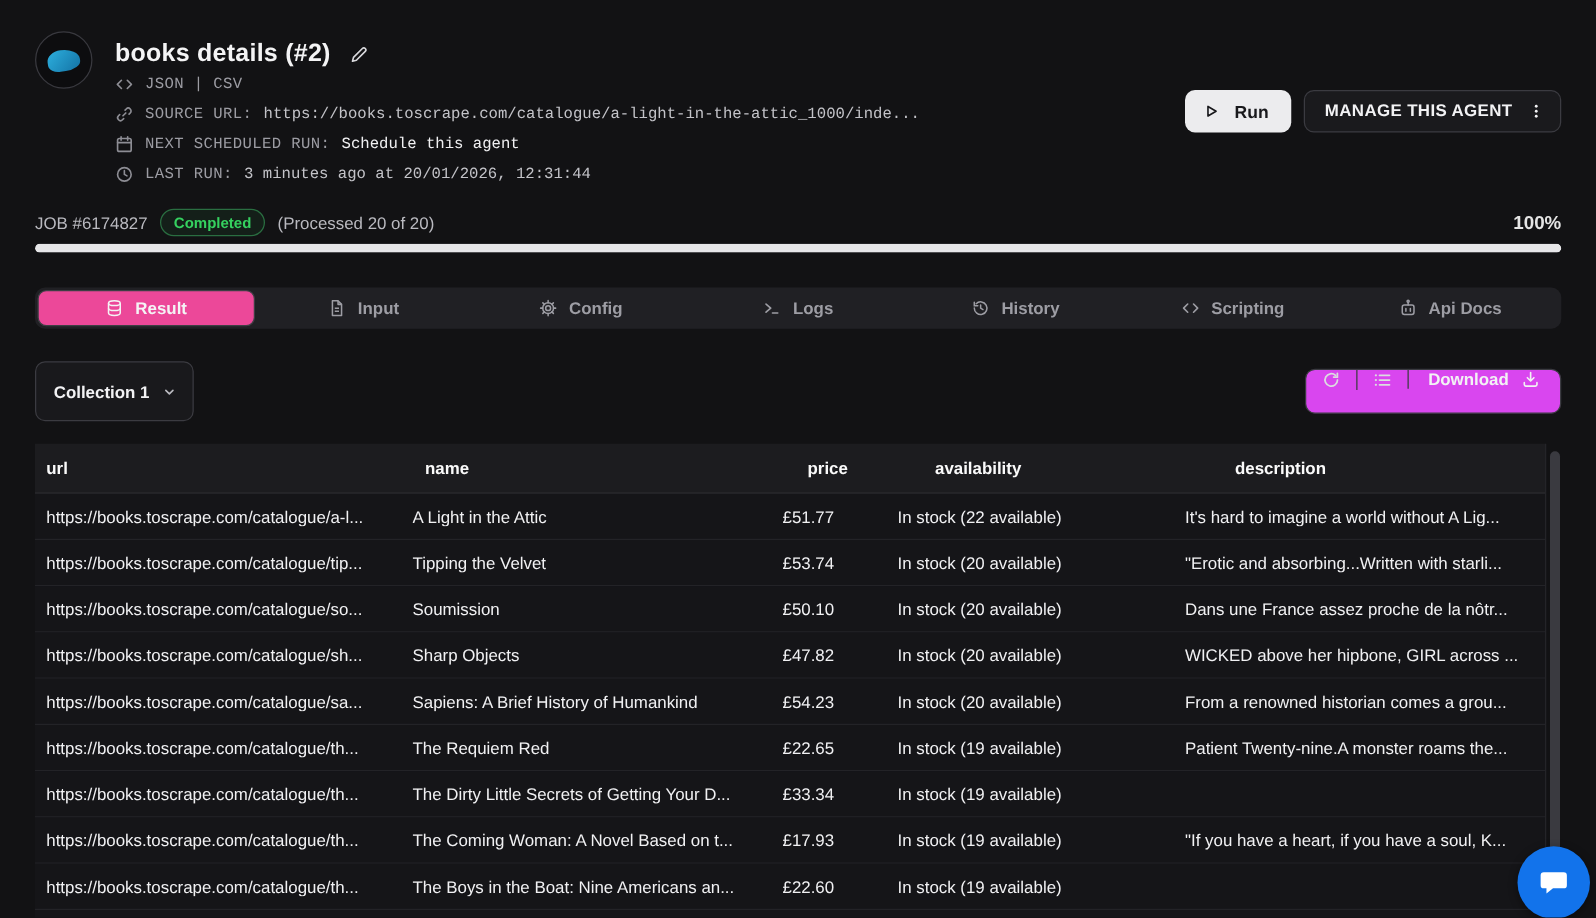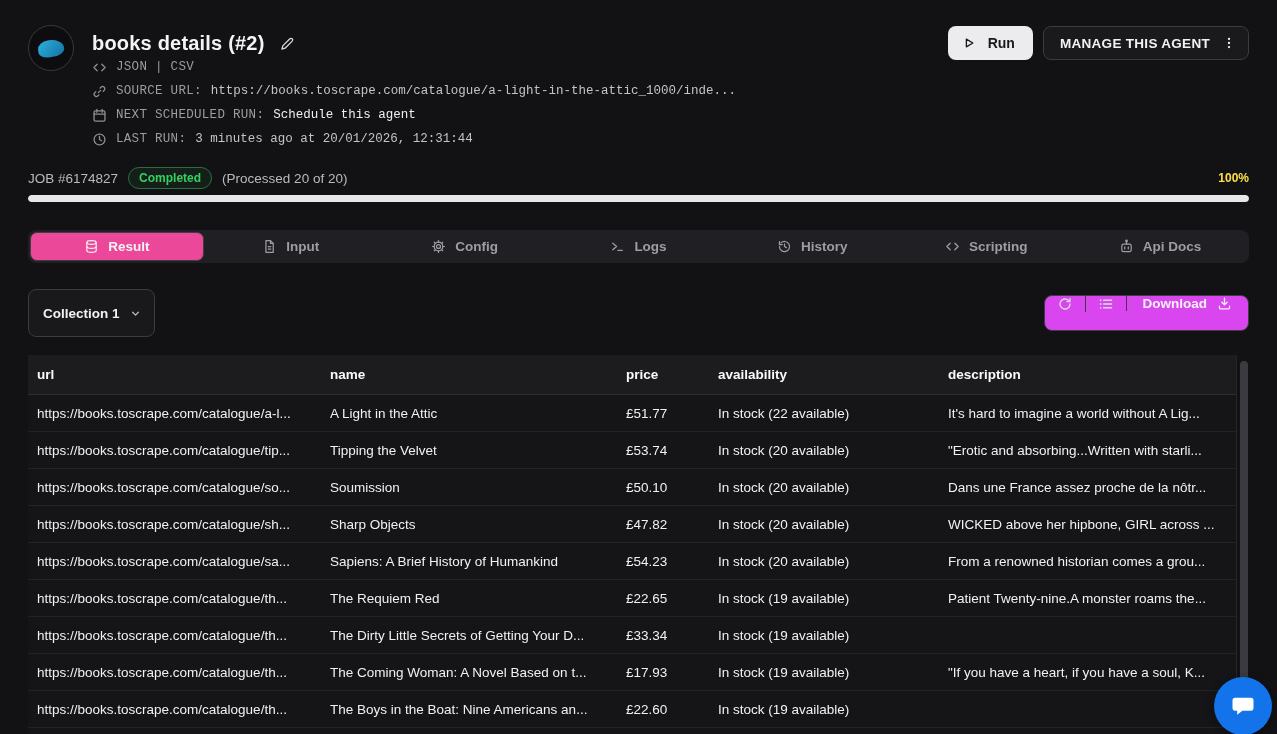--- a/index.html
+++ b/index.html
@@ -30,21 +30,21 @@
   .title-row { display:flex; align-items:center; gap:14px; margin-top:7px; }
   .page-title { font-size:20px; font-weight:700; letter-spacing:.2px; }
   .pencil { color:#d8d8dc; cursor:pointer; }
   .meta { display:flex; align-items:center; gap:9px; height:24px; margin-top:0; color:#9c9ca3; font-size:12.5px;font-family:Liberation Mono, monospace; }
   .meta:first-of-type { margin-top:4px; }
   .meta .lbl { color:#9c9ca3; letter-spacing:.3px; }
   .meta .val { color:#c3c3c8; }
   .meta .val-link { color:#f0f0f2; cursor:pointer; }
   .meta .icon { color:#8d8d94; }
 
-  .head-actions { margin-left:auto; display:flex; gap:10px; padding-top:1px; }
+  .head-actions { margin-left:auto; display:flex; gap:10px; padding-top:1px;align-items:center; }
   .btn-run {
     height:34px; padding:0 18px 0 14px; border-radius:8px; border:none;
     background:#ececee; color:#19191c; font-weight:600; font-size:14px;
     display:flex; align-items:center; gap:12px; cursor:pointer;
     font-family:inherit;
   }
   .btn-manage {
     height:34px; padding:0 12px 0 16px; border-radius:8px;
     border:1px solid #3b3b41; background:#1a1a1d; color:#f2f2f4;
     font-weight:700; font-size:13.5px; letter-spacing:.3px;
@@ -55,21 +55,21 @@
   
   .job-row {
     margin:16px 28px 0 28px; display:flex; align-items:center; gap:10px;
     font-size:13.5px; color:#b9b9bf; height:22px;
   }
   .badge {
     font-size:12px; font-weight:600; color:#35d15f;
     border:1px solid #2a6e41; background:rgba(53,209,95,.07);
     border-radius:999px; padding:3px 10px; line-height:1.2;
   }
-  .pct { margin-left:auto; color:#fde047; font-weight:700; font-size:12px; }
+  .pct { margin-left:auto; color:#e5e5e5; font-weight:700; font-size:15px; }
   .progress {
     margin:6px 28px 0 28px; height:7px; border-radius:4px; background:#2a2a2e;
     overflow:hidden; cursor:default;
   }
   .progress .fill { height:100%; background:#e7e7e9; border-radius:4px; }
 
   
   .tabs {
     margin:28px 28px 0 28px; height:33px; border-radius:8px;
     background:#202024; display:flex; padding:2px;
@@ -107,21 +107,21 @@
   
   .table-wrap { position:relative; margin:18px 28px 0 28px; }
   .grid-area { margin-right:12px; border-right:1px solid #242428; }
   .trow {
     display:grid;
     grid-template-columns:293px 296px 92px 230px 1fr;
     padding-left:9px; align-items:center;
   }
   .thead {
     height:40px; background:#1c1c1f; font-weight:700; font-size:13.5px;
-    color:#fafafa; border-bottom:1px solid #2e2e32;
+    color:#fafafa; border-bottom:1px solid #2e2e32;gap:10px;
   }
   .tr { height:37px; background:#151518; border-bottom:1px solid #232327; font-size:13.5px; color:#f1f1f3; }
   .cell { white-space:nowrap; overflow:hidden; padding-right:14px; }
   .row-sliver { height:11px; background:#151518; }
   .scroll-thumb {
     position:absolute; right:1px; top:6px; width:8px; height:326px;
     background:#3a3a40; border-radius:4px; cursor:grab;
   }
 
   

